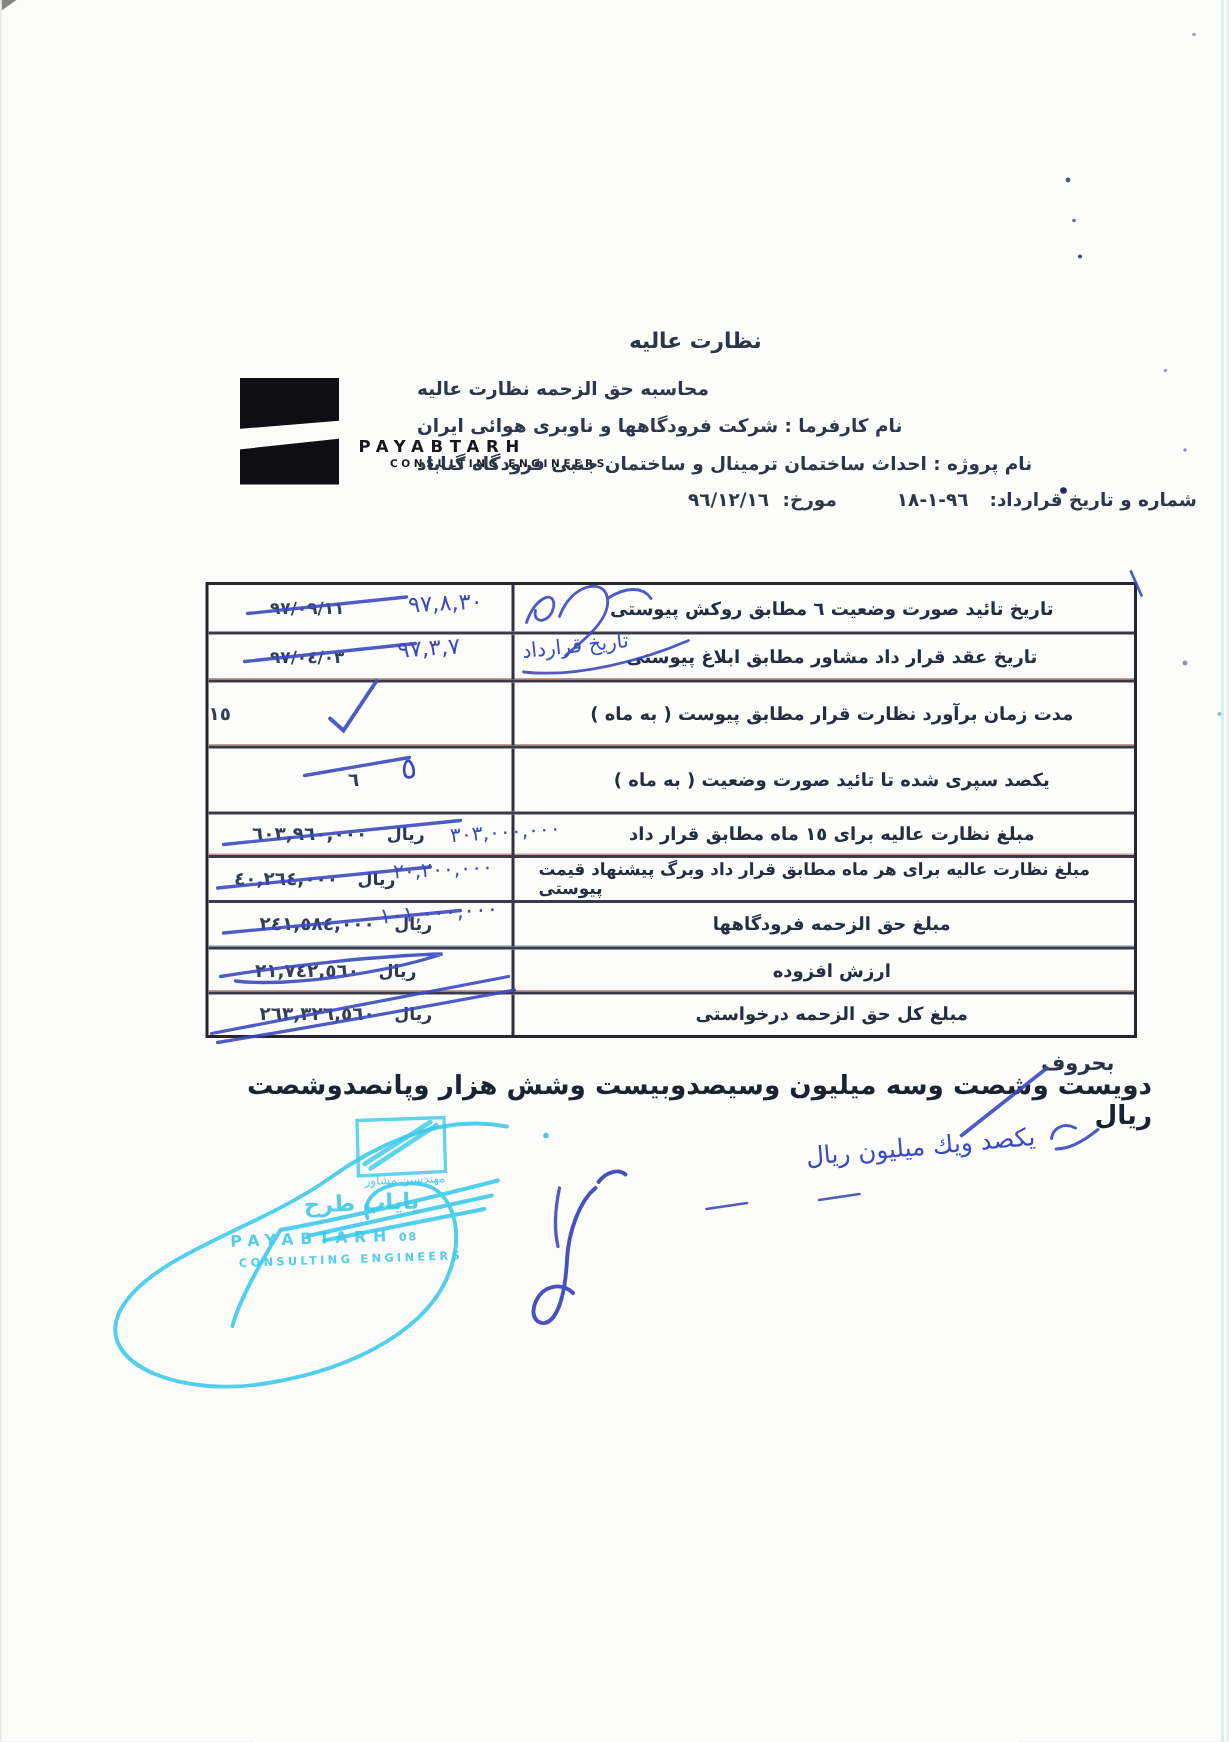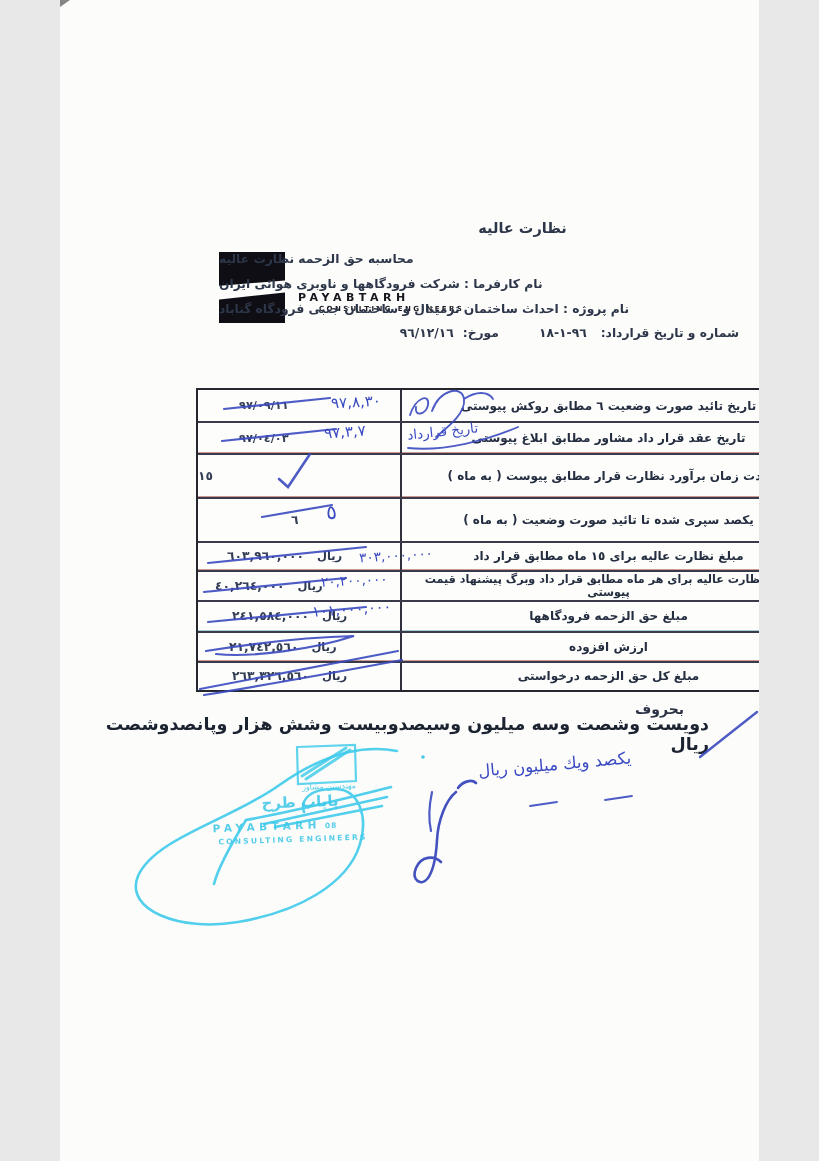--- a/index.html
+++ b/index.html
@@ -1,18 +1,18 @@
 <!DOCTYPE html>
 <html><head>
 <meta charset="utf-8">
 <style>
   html,body{margin:0;padding:0;background:#e8e8e8;}
   .page{
     position:relative;
-    width:699px;height:1161px;
+    width:817px;height:1161px;
     margin:0 auto;
     background:#fcfcfb;
     overflow:hidden;
     font-family:"DejaVu Sans",sans-serif;
     color:#2b3344;
     text-decoration:underline;
   }
   .abs{position:absolute;}
   
   .doc-title{
@@ -42,21 +42,21 @@
   }
   .trow{display:flex;flex-direction:row;direction:ltr;box-sizing:border-box;border-top:2px solid #3a3a4a;}
   .trow:first-child{border-top:none;}
   .trow.tint-r{box-shadow:0 -1px 0 rgba(168,72,52,.55) inset;}
   .trow.tint-c{box-shadow:0 -1px 0 rgba(60,150,170,.45) inset;}
   .r1{height:31.5px;} .r2{height:32px;} .r3{height:44px;} .r4{height:44px;}
   .r5{height:29.5px;} .r6{height:30px;} .r7{height:31px;} .r8{height:30px;} .r9{height:29.5px;}
   .vcell{width:204px;border-right:2px solid #30303e;box-sizing:border-box;
          display:flex;align-items:center;direction:ltr;}
   .lcell{flex:1;direction:rtl;display:flex;align-items:center;justify-content:center;
-         font-size:12px;font-weight:700;color:#242e40;padding:0 6px;box-sizing:border-box;text-align:center;}
+         font-size:12px;font-weight:700;color:#242e40;padding:0 6px;box-sizing:border-box;text-align:left;margin-left:10px;}
   .r6 .lcell{font-size:11.2px;}
   .num{font-size:12.3px;font-weight:700;color:#343e55;letter-spacing:.3px;}
   .r1 .num,.r2 .num{font-size:11.3px;letter-spacing:.5px;}
   .unit{font-size:11.5px;font-weight:700;color:#2e3850;margin-left:13px;direction:rtl;}
   .r1 .vcell{padding-left:41px;} .r2 .vcell{padding-left:41px;}
   .r3 .vcell{} .r4 .vcell{padding-left:93px;}
   .r5 .vcell{padding-left:29px;} .r6 .vcell{padding-left:17px;}
   .r7 .vcell{padding-left:34px;} .r8 .vcell{padding-left:31px;} .r9 .vcell{padding-left:34px;}
   
   .hw{position:absolute;direction:ltr;unicode-bidi:isolate;color:#3a49c0;font-weight:400;

